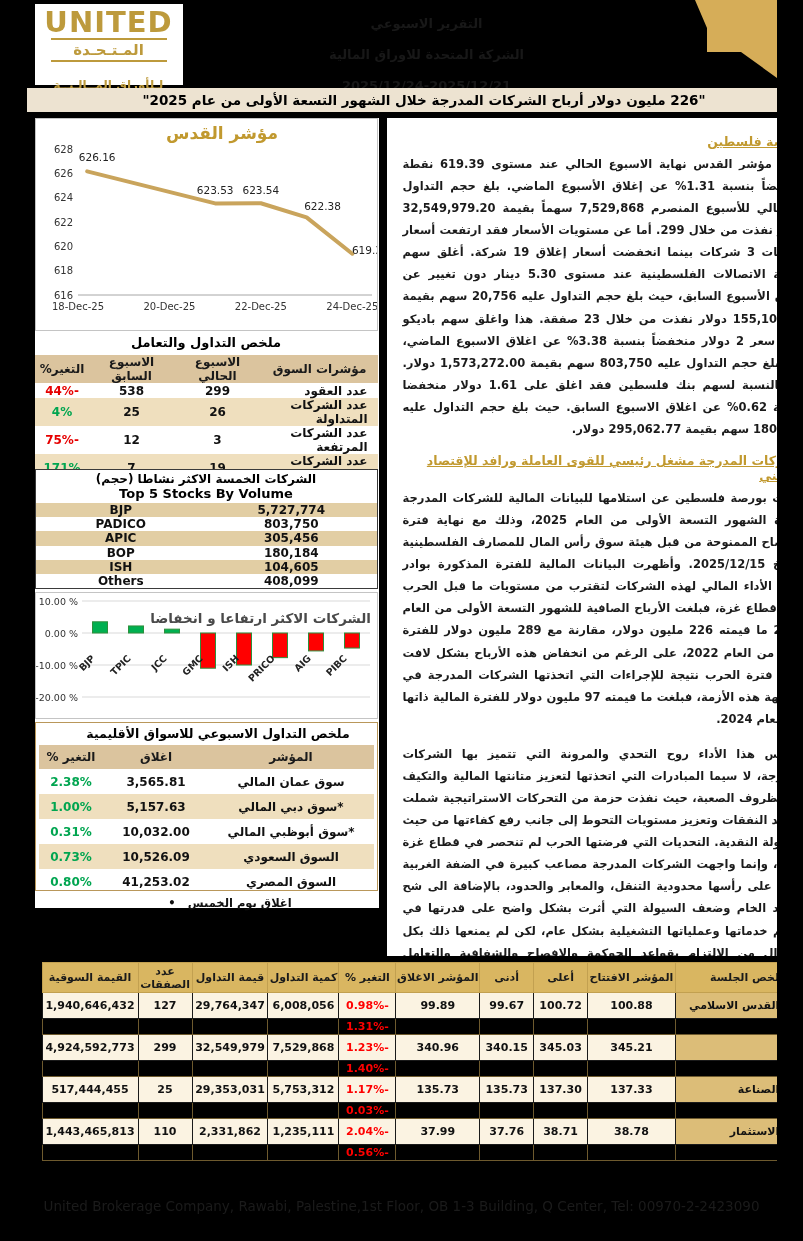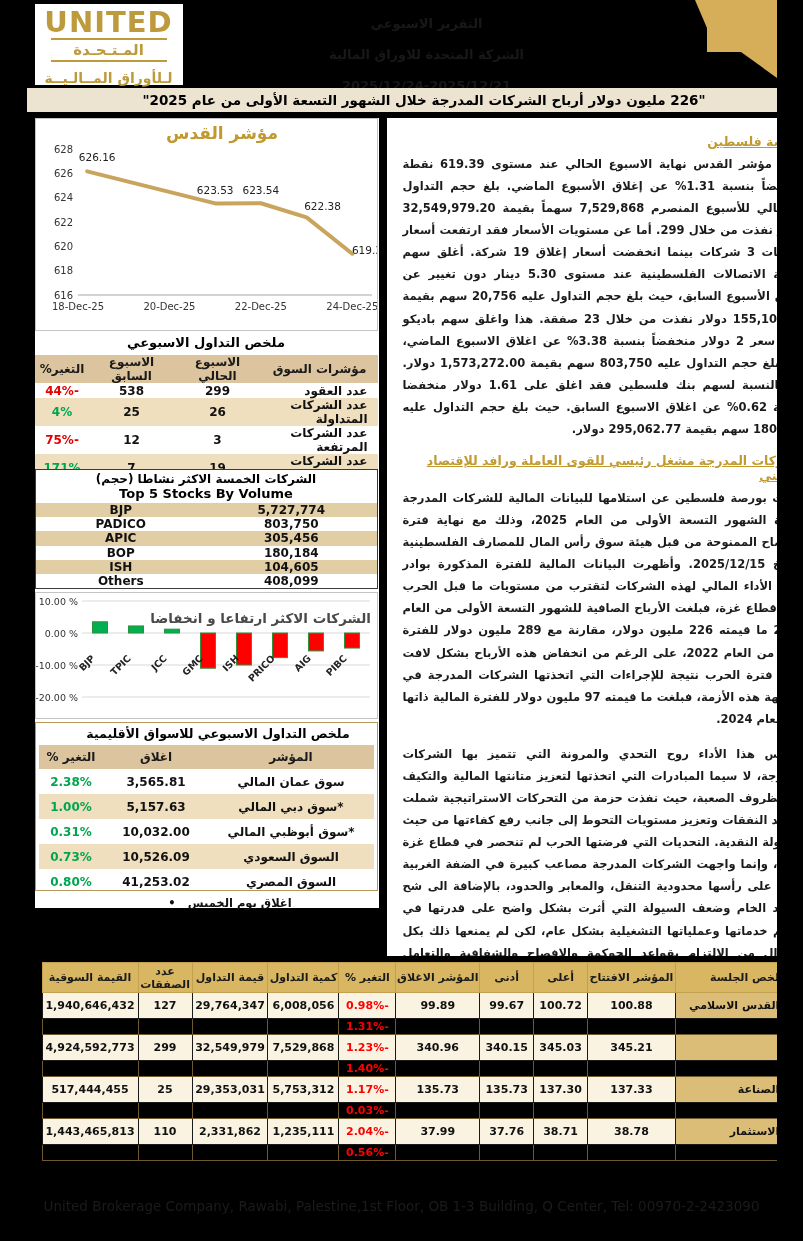--- a/index.html
+++ b/index.html
@@ -4,21 +4,21 @@
 <style>
   * { margin:0; padding:0; box-sizing:border-box; }
   html,body { background:#000; }
   body { font-family:"DejaVu Sans","Liberation Sans",sans-serif; }
   .page { position:relative; width:750px; height:1241px; background:#000; overflow:hidden; margin:0 auto; }
 
   
   .logo-box { position:absolute; left:8px; top:4px; width:148px; height:81px; background:#fff; text-align:center; padding-top:3px; }
   .logo-en { color:#BD9A3C; font-size:29px; font-weight:bold; letter-spacing:1px; line-height:1.05; }
   .logo-ar { color:#BD9A3C; font-size:15px; font-weight:bold; margin:1px 16px 0 16px; border-top:2px solid #BD9A3C; border-bottom:2px solid #BD9A3C; padding:1px 0; }
-  .logo-sub { color:#BD9A3C; font-size:14px; font-weight:bold; margin-top:8px; letter-spacing:1px; }
+  .logo-sub { color:#BD9A3C; font-size:12px; font-weight:bold; margin-top:16px; letter-spacing:1px; }
   .header-center { position:absolute; left:200px; top:8px; width:400px; text-align:center; color:#181818; font-weight:bold; font-size:13px; line-height:2.4; direction:rtl; }
   .decor { position:absolute; right:0; top:0; }
 
   
   .headline { position:absolute; left:0; top:88px; width:795px; height:24px; background:#EDE3D1; color:#000;
               font-weight:bold; font-size:13.5px; text-align:center; line-height:24px; direction:rtl; }
 
   
   .left-col { position:absolute; left:8px; top:118px; width:344px; height:790px; background:#fff; }
   .chart-box { position:absolute; left:0; top:0; width:343px; height:213px; border:1px solid #c4c4c4; background:#fff; }
@@ -110,21 +110,21 @@
           <text x="316.2857142857143" y="191" text-anchor="middle" font-size="10" fill="#333">24-Dec-25</text>
           <polyline points="51.142857142857146,52.386666666667054 179.14285714285714,84.38500000000033 224.85714285714283,84.26333333333378 270.57142857142856,98.37666666666672 316.2857142857143,134.75500000000017" fill="none" stroke="#C9A45C" stroke-width="4" stroke-linejoin="round" stroke-linecap="round"></polyline>
           <text x="61.142857142857146" y="42.386666666667054" text-anchor="middle" font-size="10.5" fill="#222">626.16</text>
           <text x="179.14285714285714" y="75.38500000000033" text-anchor="middle" font-size="10.5" fill="#222">623.53</text>
           <text x="224.85714285714283" y="75.26333333333378" text-anchor="middle" font-size="10.5" fill="#222">623.54</text>
           <text x="286.57142857142856" y="91.37666666666672" text-anchor="middle" font-size="10.5" fill="#222">622.38</text>
           <text x="334.2857142857143" y="134.75500000000017" text-anchor="middle" font-size="10.5" fill="#222">619.39</text>
         </svg>
     </div>
 
-    <div class="weekly-title">ملخص التداول الاسبوعي</div>
+    <div class="weekly-title">ملخص التداول والتعامل</div>
 
     <table class="weekly-table">
       <colgroup>
           <col style="width:116px">
           <col style="width:88px">
           <col style="width:84px">
           <col style="width:55px">
         </colgroup>
       <thead>
           <tr id="weeklyHead">

